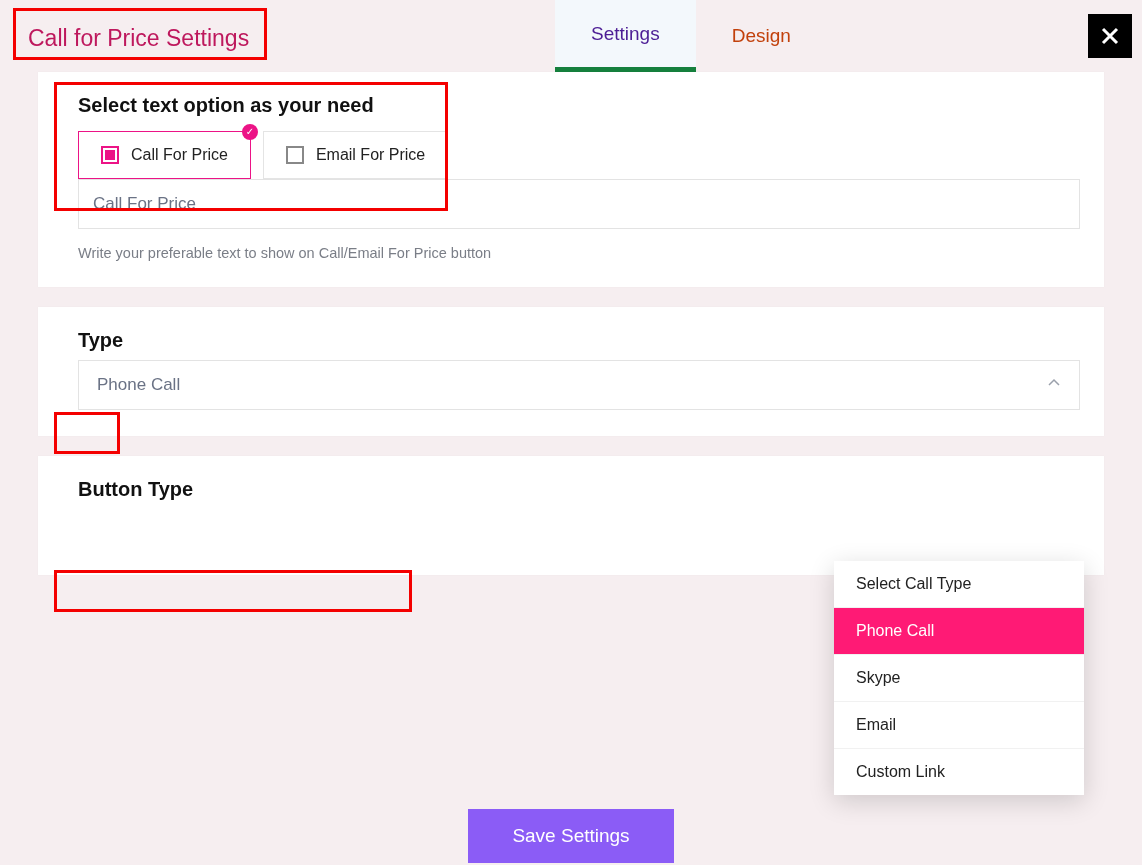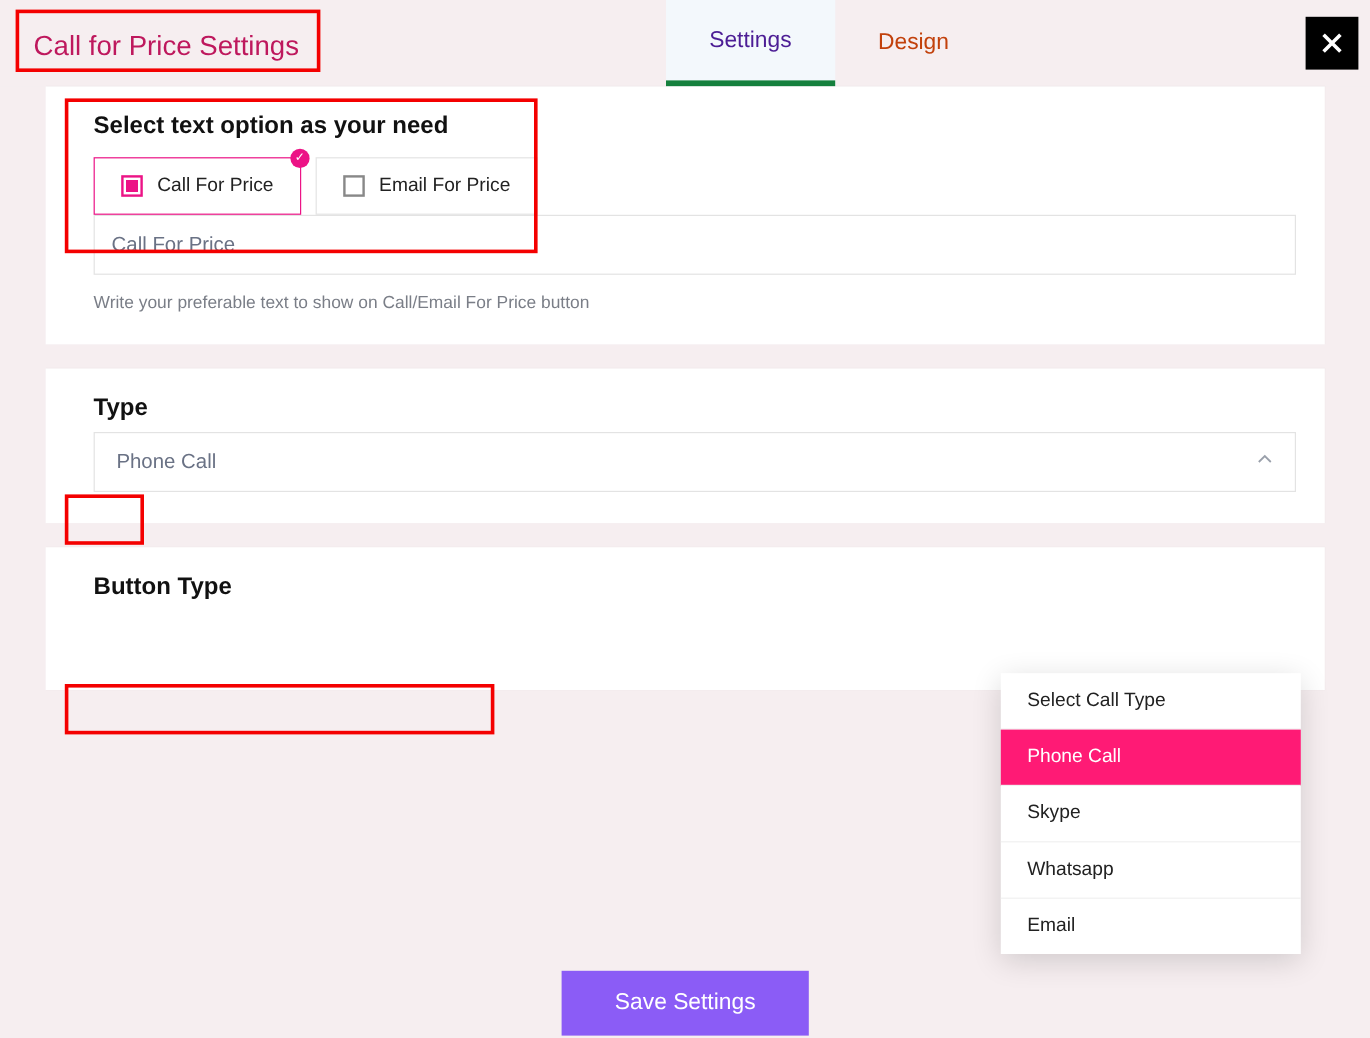--- a/index.html
+++ b/index.html
@@ -289,19 +289,19 @@
 </div>
 
 <div class="redbox-options red-box"></div>
 <div class="type-redbox red-box"></div>
 <div class="recipient-redbox red-box"></div>
 
 <div class="dropdown">
   <div class="dropdown-item">Select Call Type</div>
   <div class="dropdown-item highlight">Phone Call</div>
   <div class="dropdown-item">Skype</div>
-  <div class="dropdown-item">Whatsapp</div>
   <div class="dropdown-item">Email</div>
+  <div class="dropdown-item">Custom Link</div>
 </div>
 
 <div class="save-bar">
   <button class="save-btn">Save Settings</button>
 </div>
 
 </body></html>

